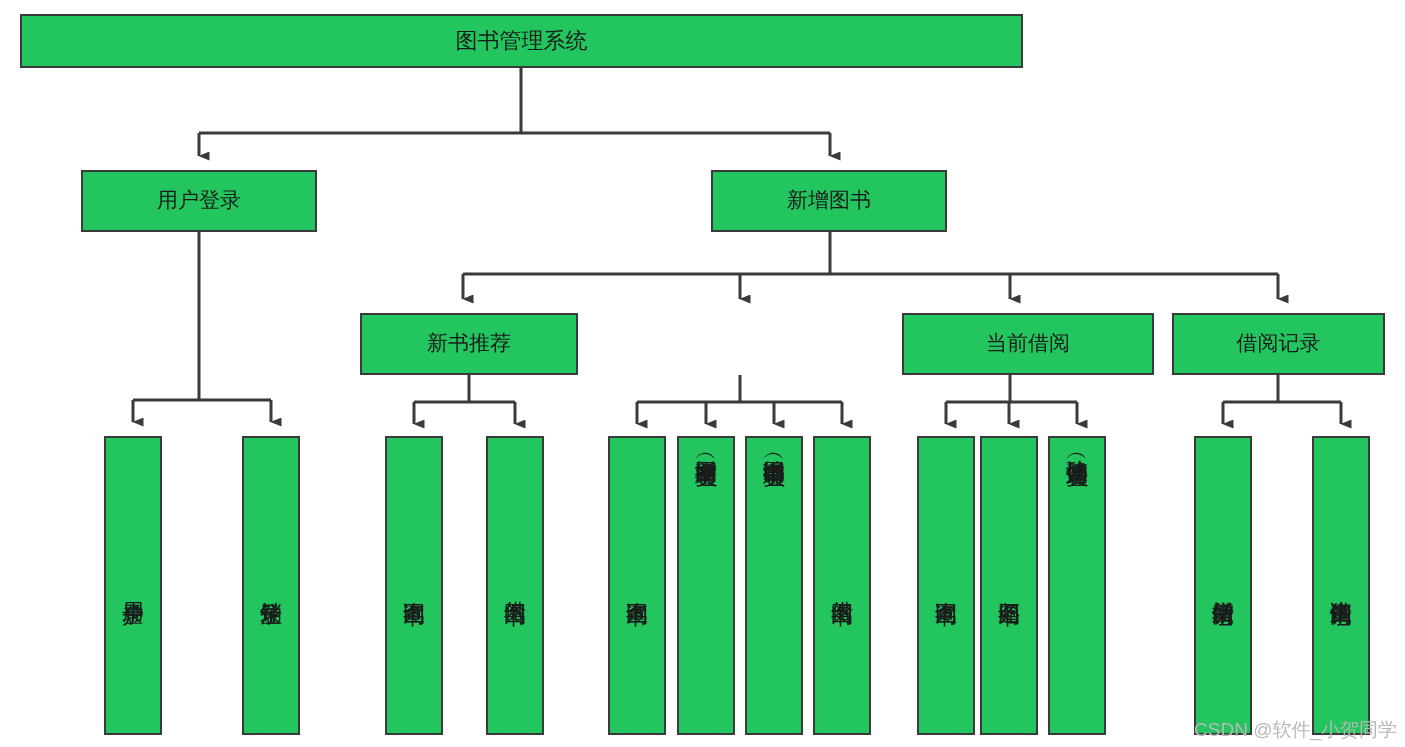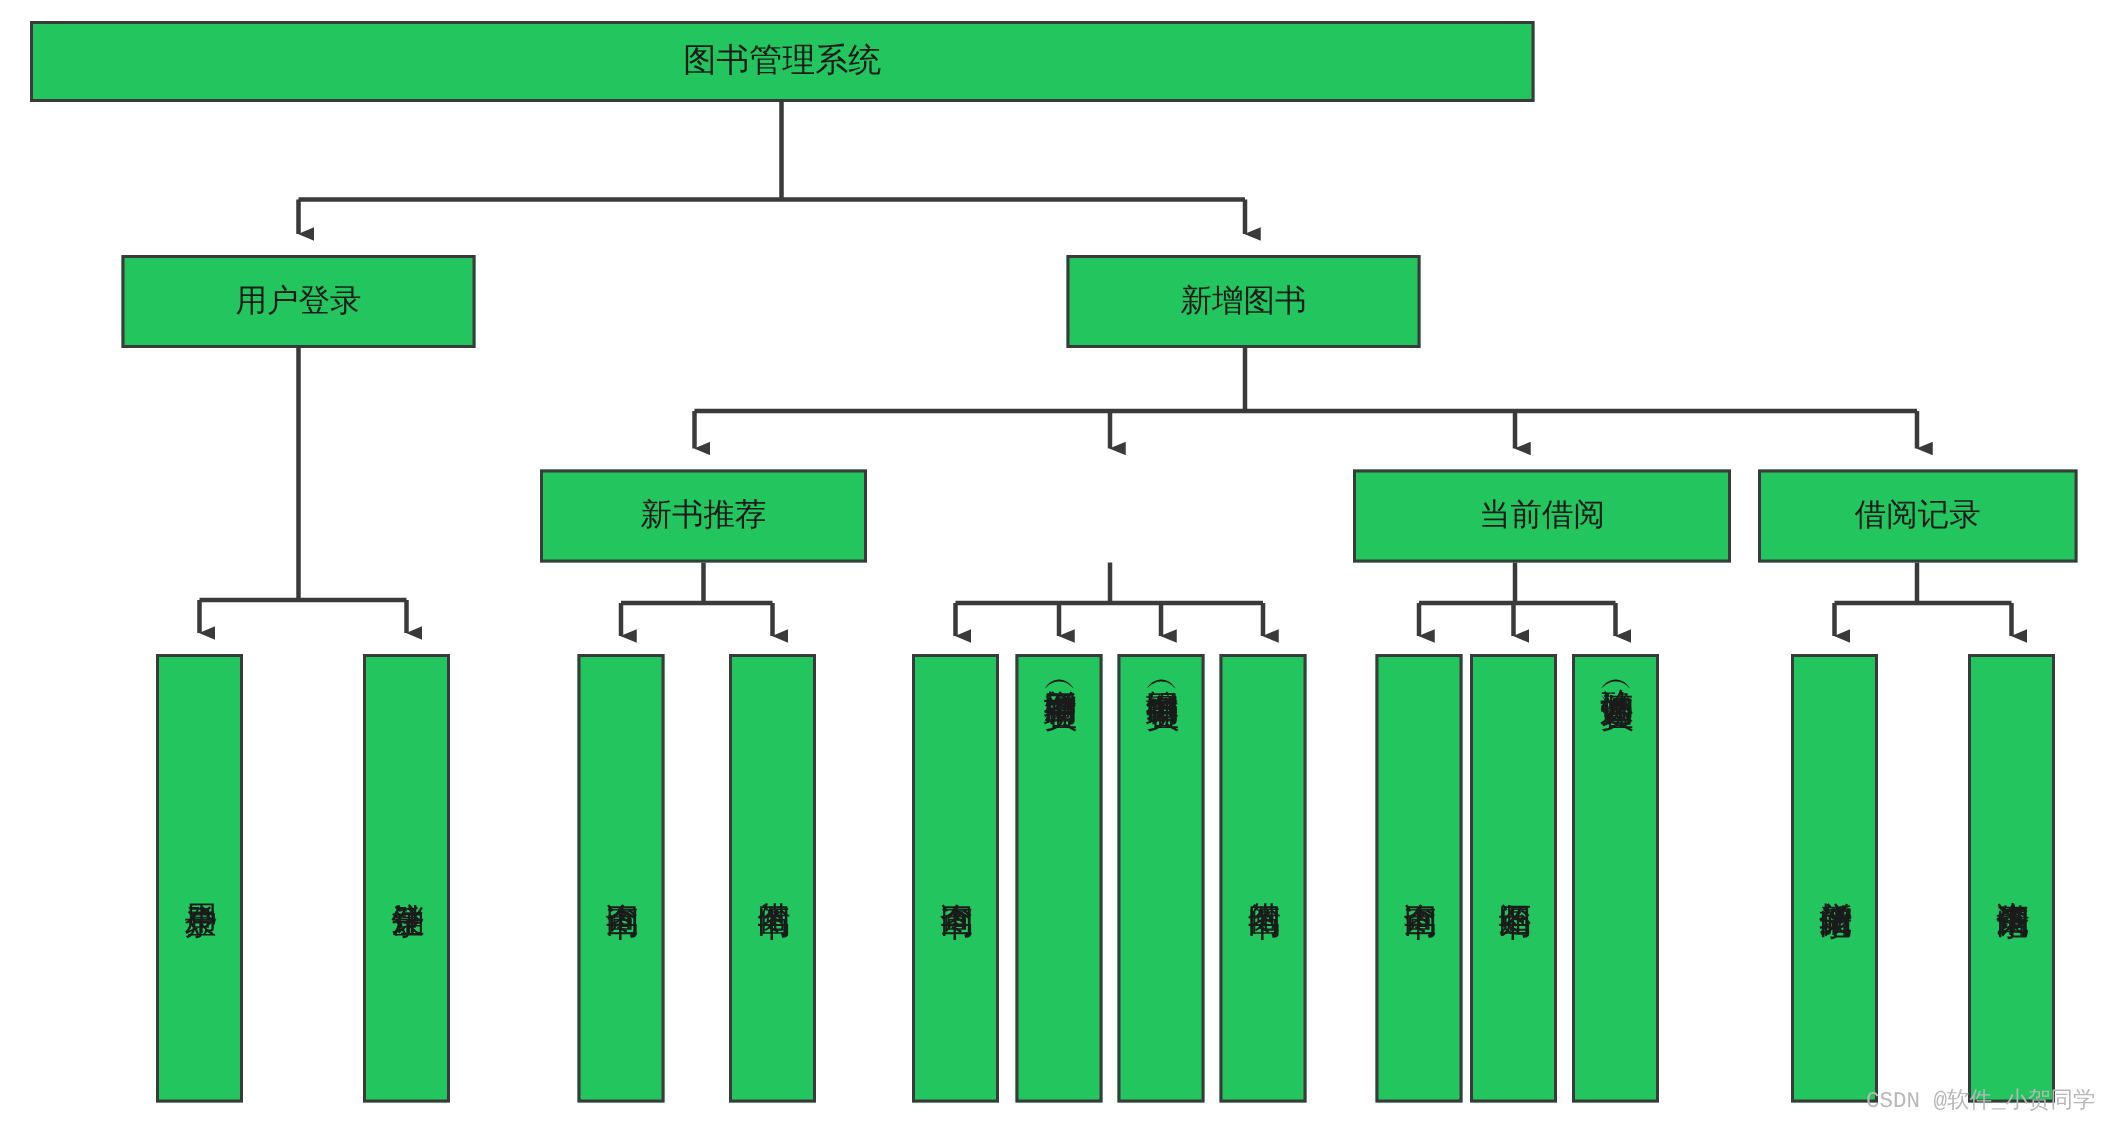--- a/index.html
+++ b/index.html
@@ -63,25 +63,25 @@
     line-height: 1;
   }
   .node.v.center {
     align-items: center;
     padding-top: 0;
   }
   #watermark {
     position: absolute;
     right: 8px;
     bottom: 4px;
-    font-size: 15px;
+    font-size: 19px;
     color: #b8b8b8;
     z-index: 5;
     white-space: nowrap;
-    font-family: Liberation Mono, monospace;
+    font-family: Liberation Sans, sans-serif;
   }
 </style>
 </head>
 <body>
 
 <div id="diagram-root">
 
   <svg id="edge-layer" viewBox="0 0 1405 747" xmlns="http://www.w3.org/2000/svg">
     <defs>
       <marker id="arrowhead" markerWidth="9" markerHeight="11" refX="4.5" refY="10.5" orient="auto" markerUnits="userSpaceOnUse">

